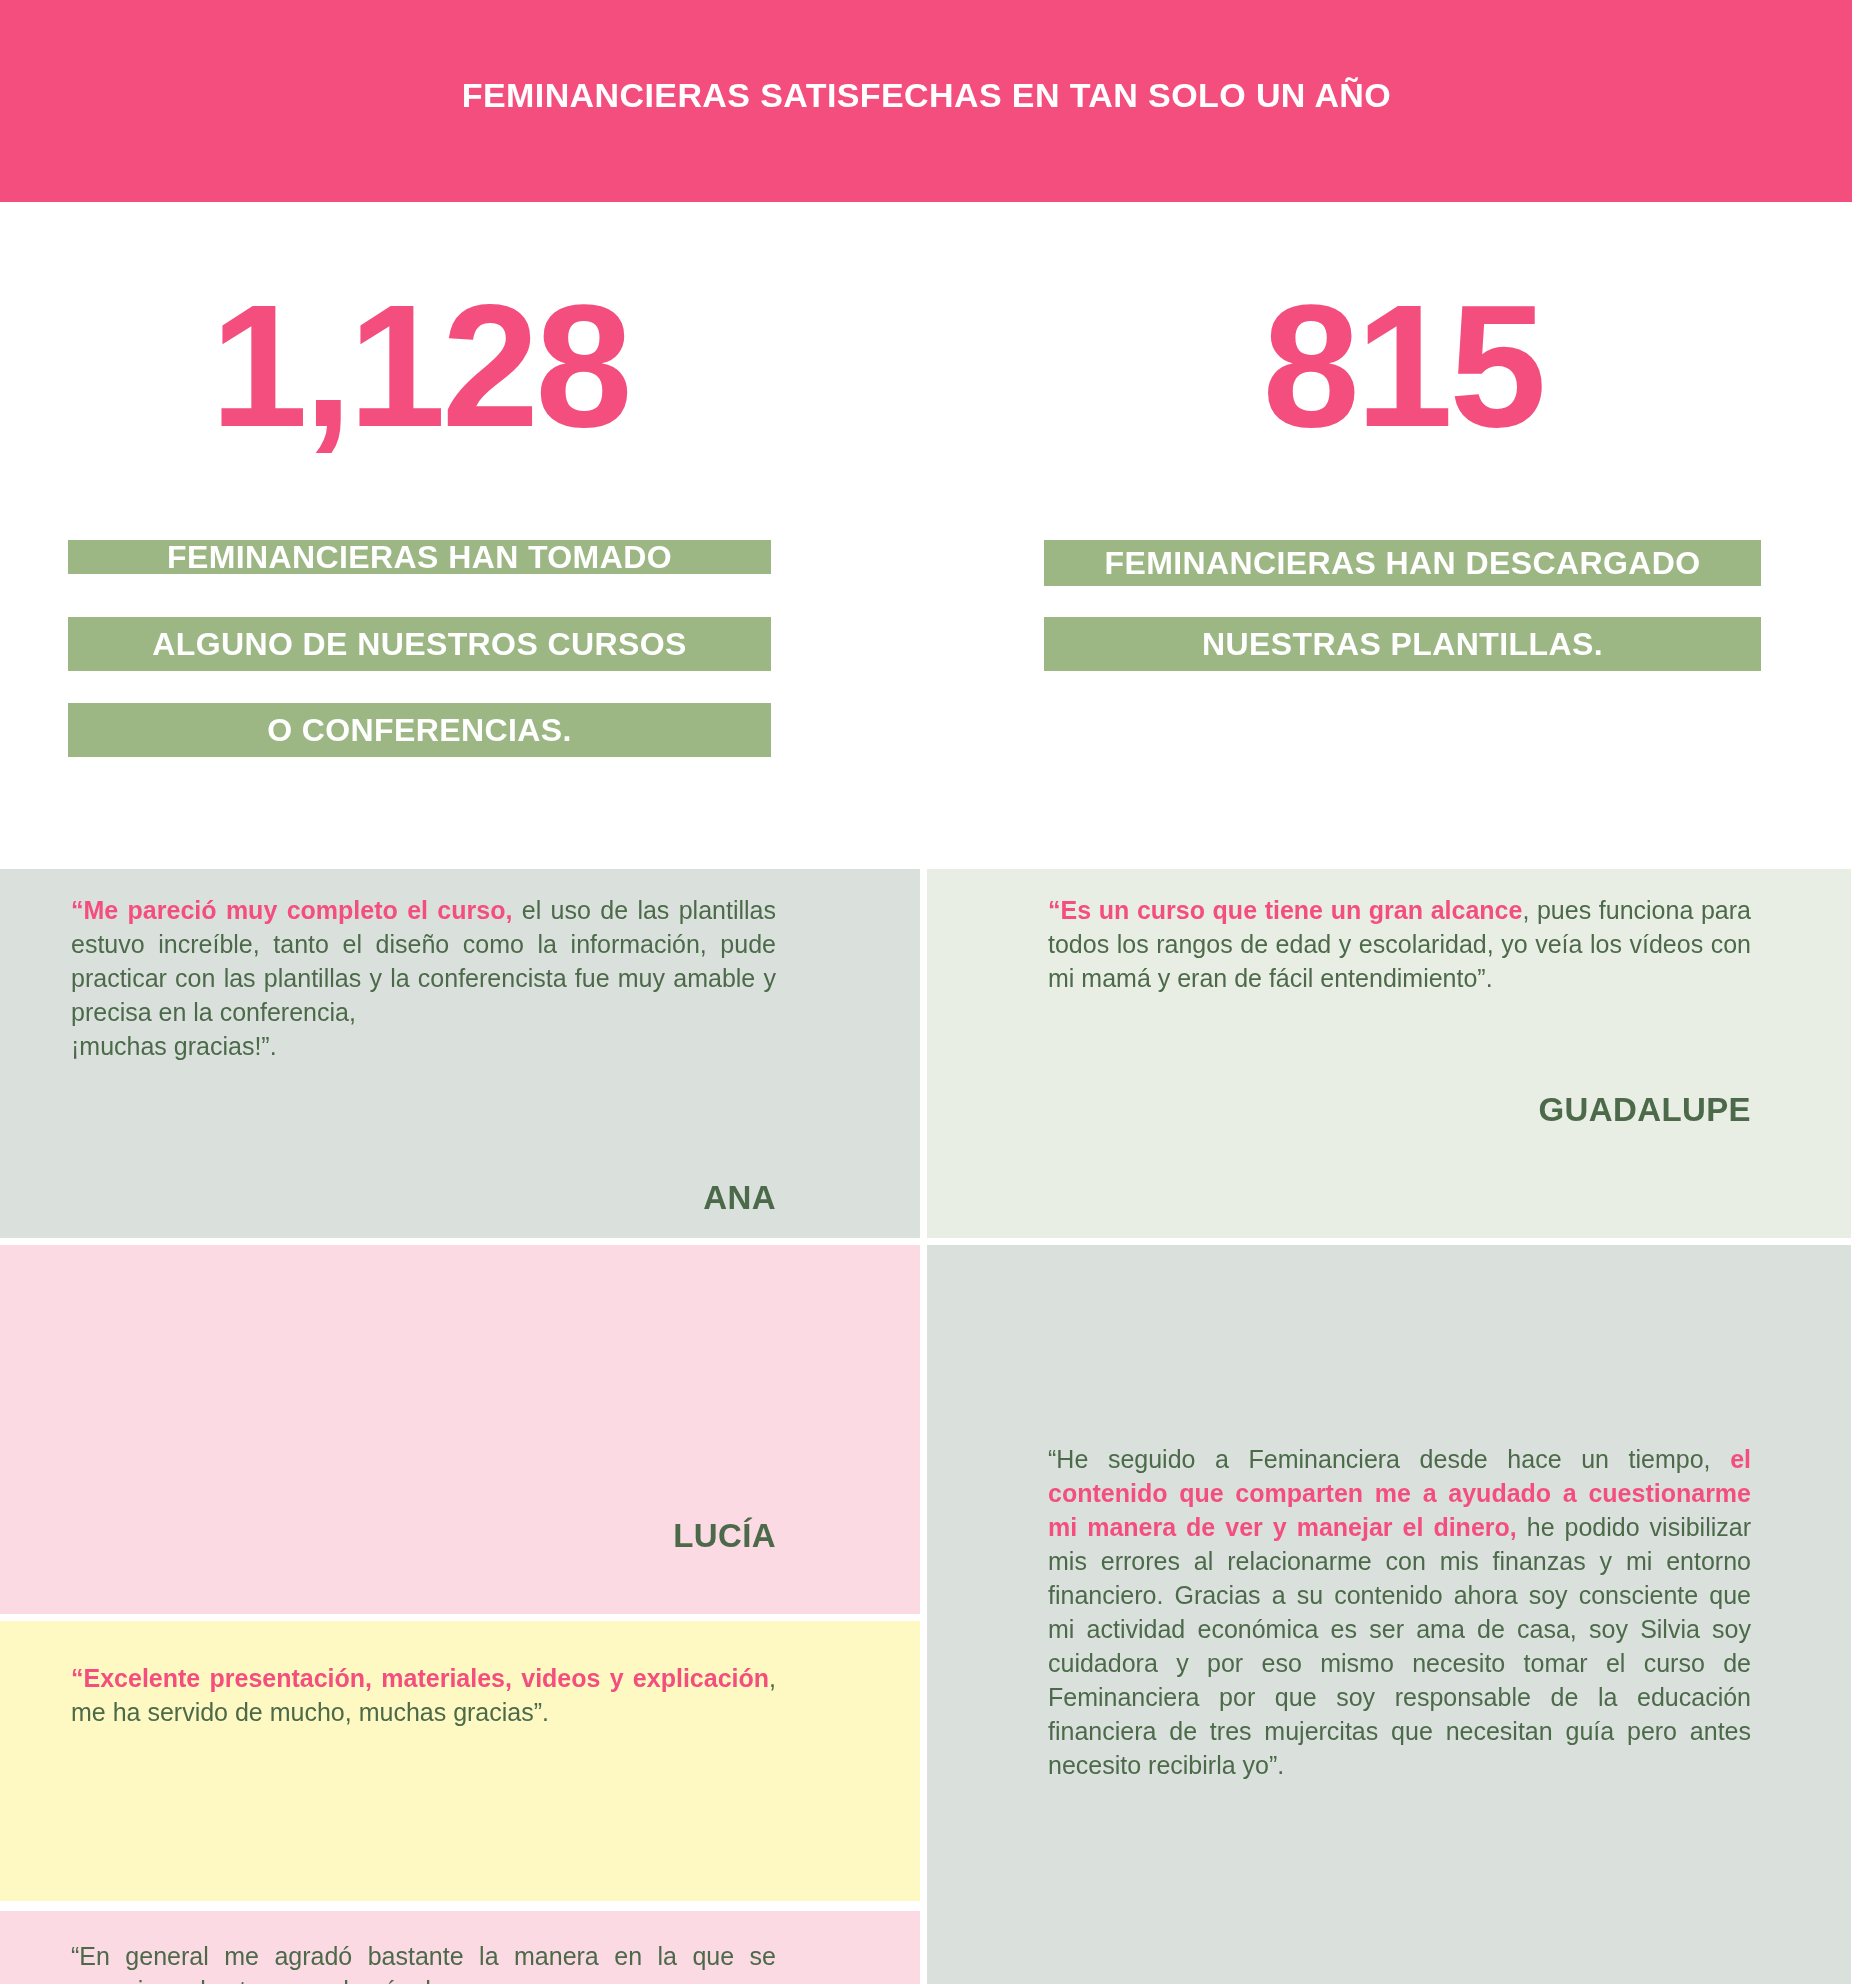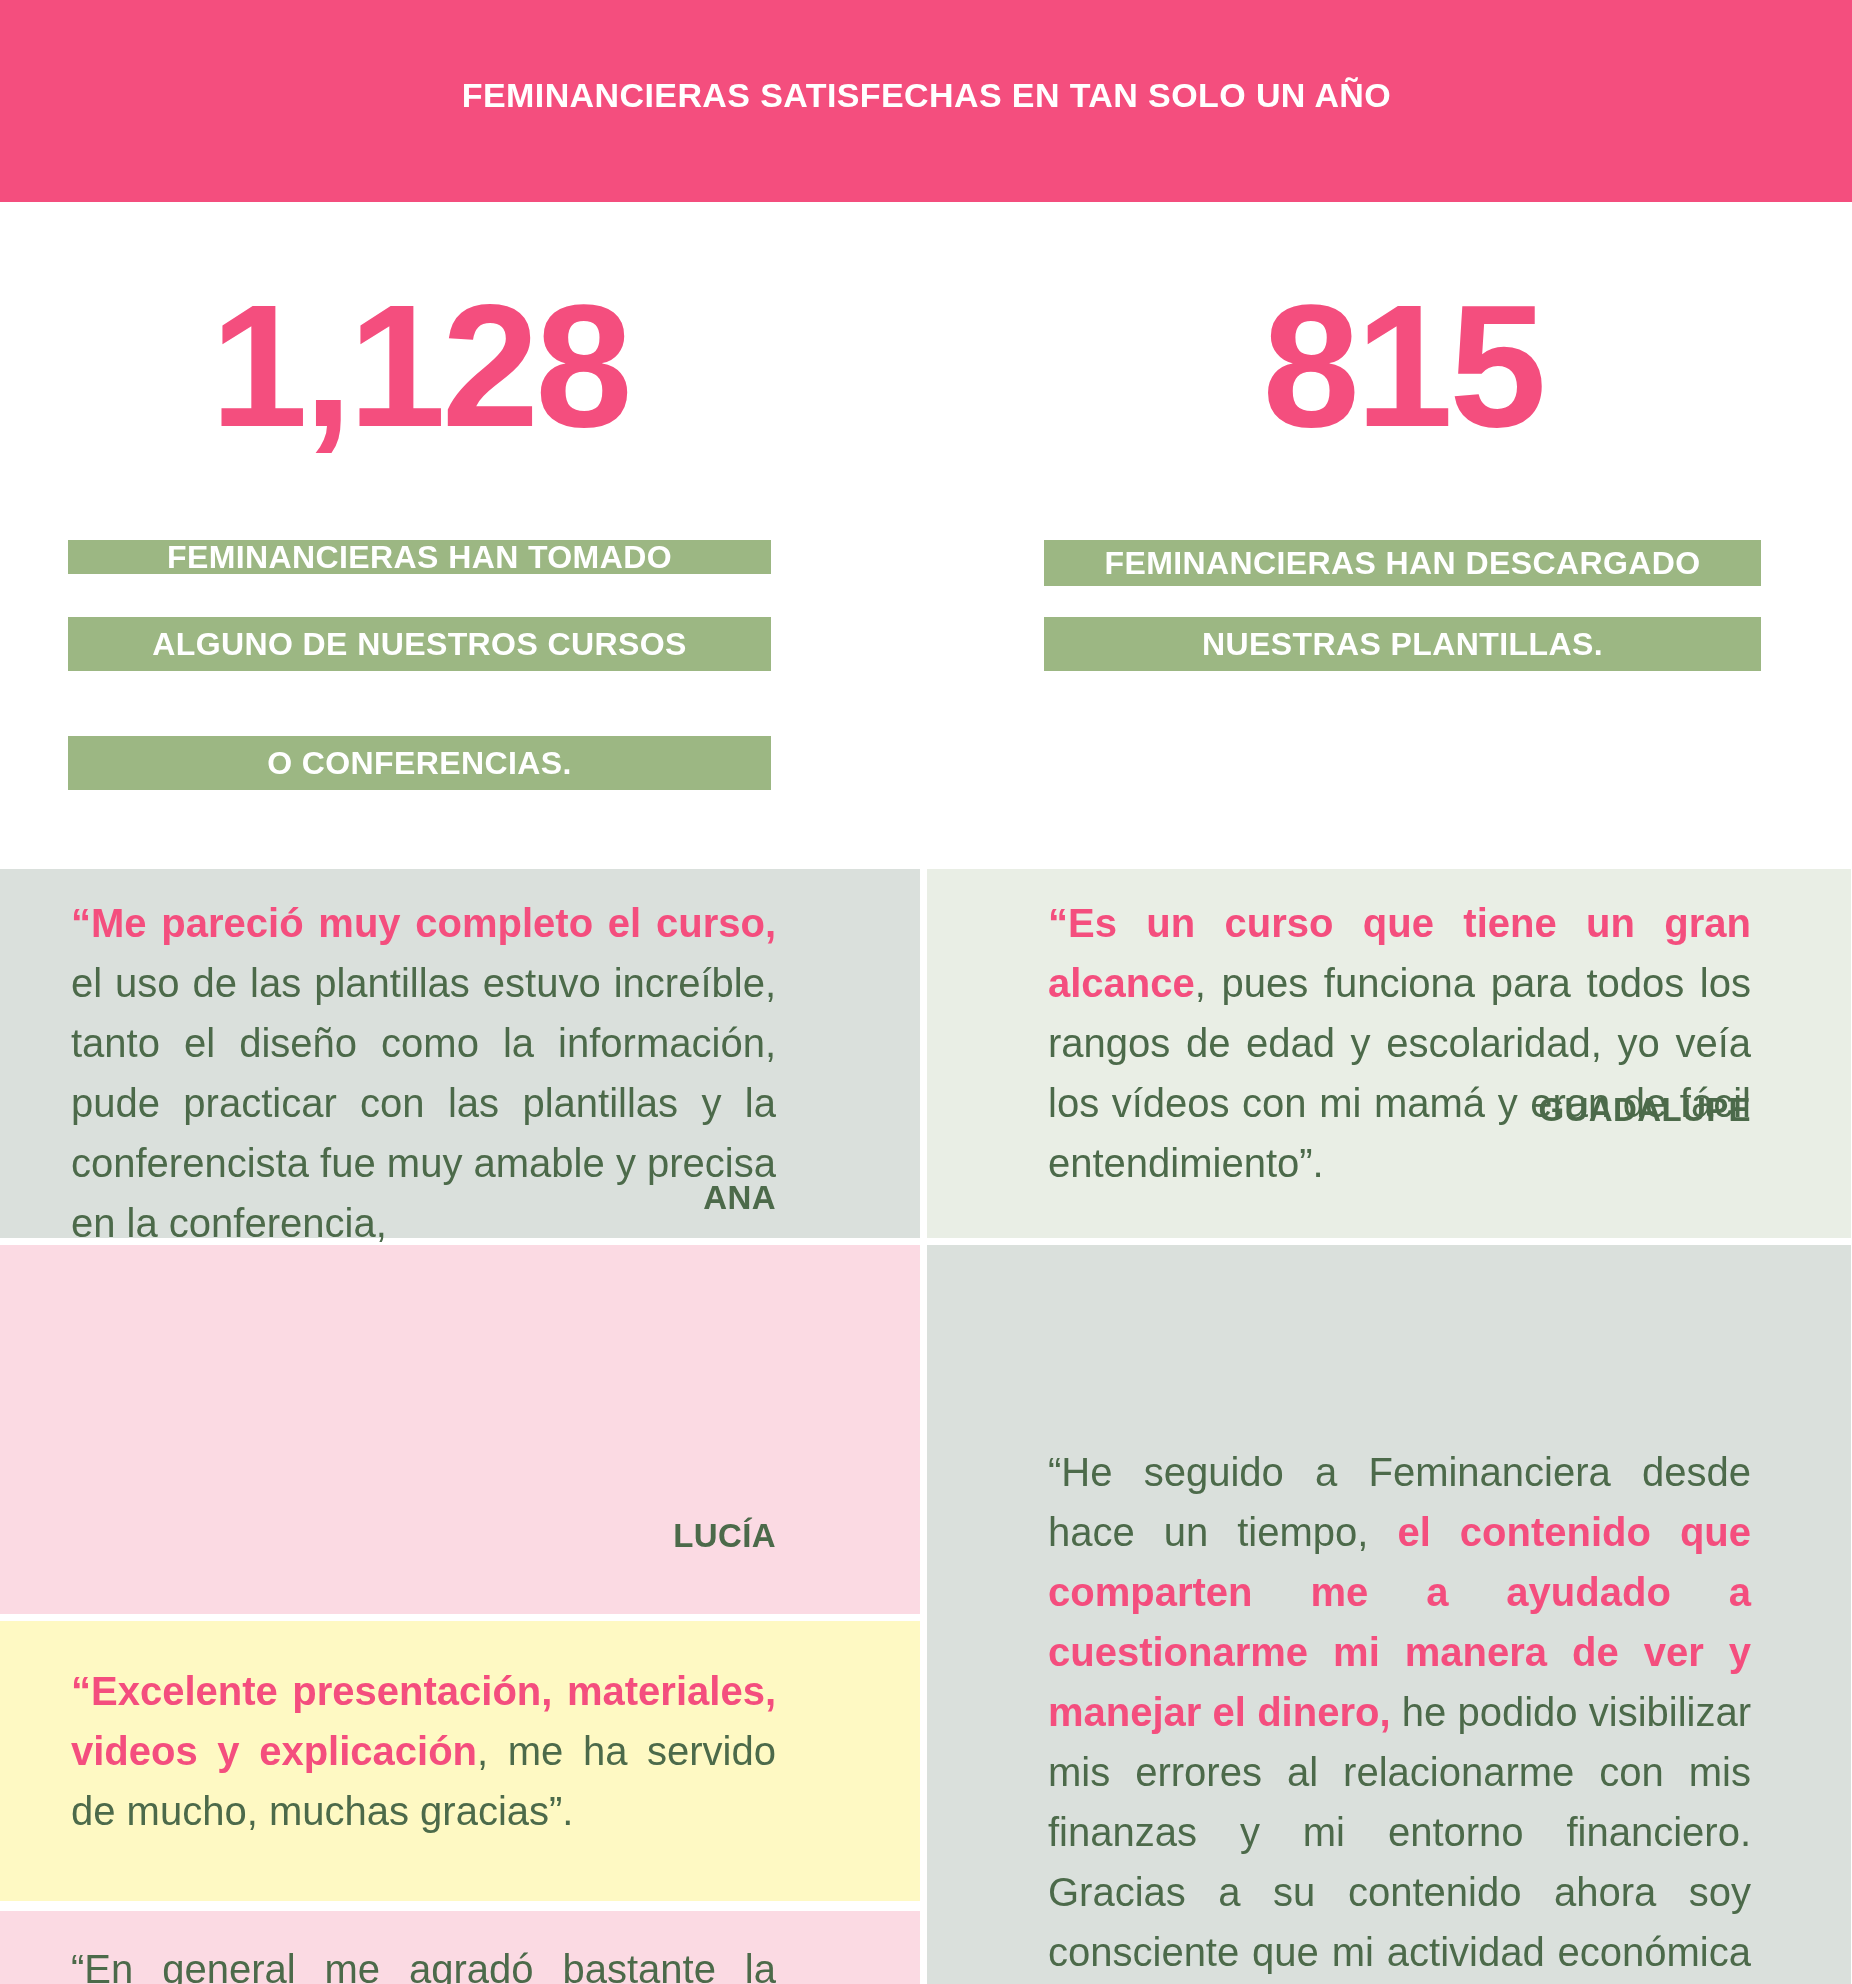--- a/index.html
+++ b/index.html
@@ -10,37 +10,37 @@
   .header-title { color: #ffffff; font-weight: 700; font-size: 34px; letter-spacing: 0.4px;
                   margin-top: -12px; }
   .stat-number { position: absolute; top: 278px; color: #F44E7E; font-weight: 700;
                  font-size: 175px; line-height: 1; letter-spacing: -4px; text-align: center; }
   .stat-left { left: 68px; width: 703px; }
   .stat-right { left: 1044px; width: 717px; }
   .bar { position: absolute; background: #9CB783; color: #ffffff; font-weight: 700;
          font-size: 32px; display: flex; align-items: center; justify-content: center;
          letter-spacing: 0.4px; white-space: nowrap; }
   .panel { position: absolute; box-sizing: border-box; }
-  .quote { position: absolute; color: #4C6A4A; font-size: 40px; line-height: 60px;
+  .quote { position: absolute; color: #4C6A4A; font-size: 25px; line-height: 34px;
            text-align: justify; font-weight: 300; }
   .quote .hl { color: #F44E7E; font-weight: 700; }
   .author { position: absolute; color: #4C6A4A; font-weight: 700; font-size: 33px;
             text-align: right; letter-spacing: 0.4px; }
 </style>
 </head>
 <body>
 
 <div class="header">
   <span class="header-title">FEMINANCIERAS SATISFECHAS EN TAN SOLO UN AÑO</span>
 </div>
 
 <div class="stat-number stat-left">1,128</div>
 <div class="bar" style="left:68px; top:540px; width:703px; height:34px;">FEMINANCIERAS HAN TOMADO</div>
 <div class="bar" style="left:68px; top:617px; width:703px; height:54px;">ALGUNO DE NUESTROS CURSOS</div>
-<div class="bar" style="left:68px; top:703px; width:703px; height:54px;margin-top:33px;">O CONFERENCIAS.</div>
+<div class="bar" style="left:68px; top:703px; width:703px; height:54px;">O CONFERENCIAS.</div>
 
 <div class="stat-number stat-right">815</div>
 <div class="bar" style="left:1044px; top:540px; width:717px; height:46px;">FEMINANCIERAS HAN DESCARGADO</div>
 <div class="bar" style="left:1044px; top:617px; width:717px; height:54px;">NUESTRAS PLANTILLAS.</div>
 
 <div class="panel" style="left:0; top:869px; width:920px; height:369px; background:#DAE0DC;">
   <div class="quote" style="left:71px; top:24px; width:705px;">
     <span class="hl">“Me pareció muy completo el curso,</span><span> el uso de las plantillas estuvo increíble, tanto el diseño como la información, pude practicar con las plantillas y la conferencista fue muy amable y precisa en la conferencia,</span><br>
     <span>¡muchas gracias!”.</span>
   </div>

